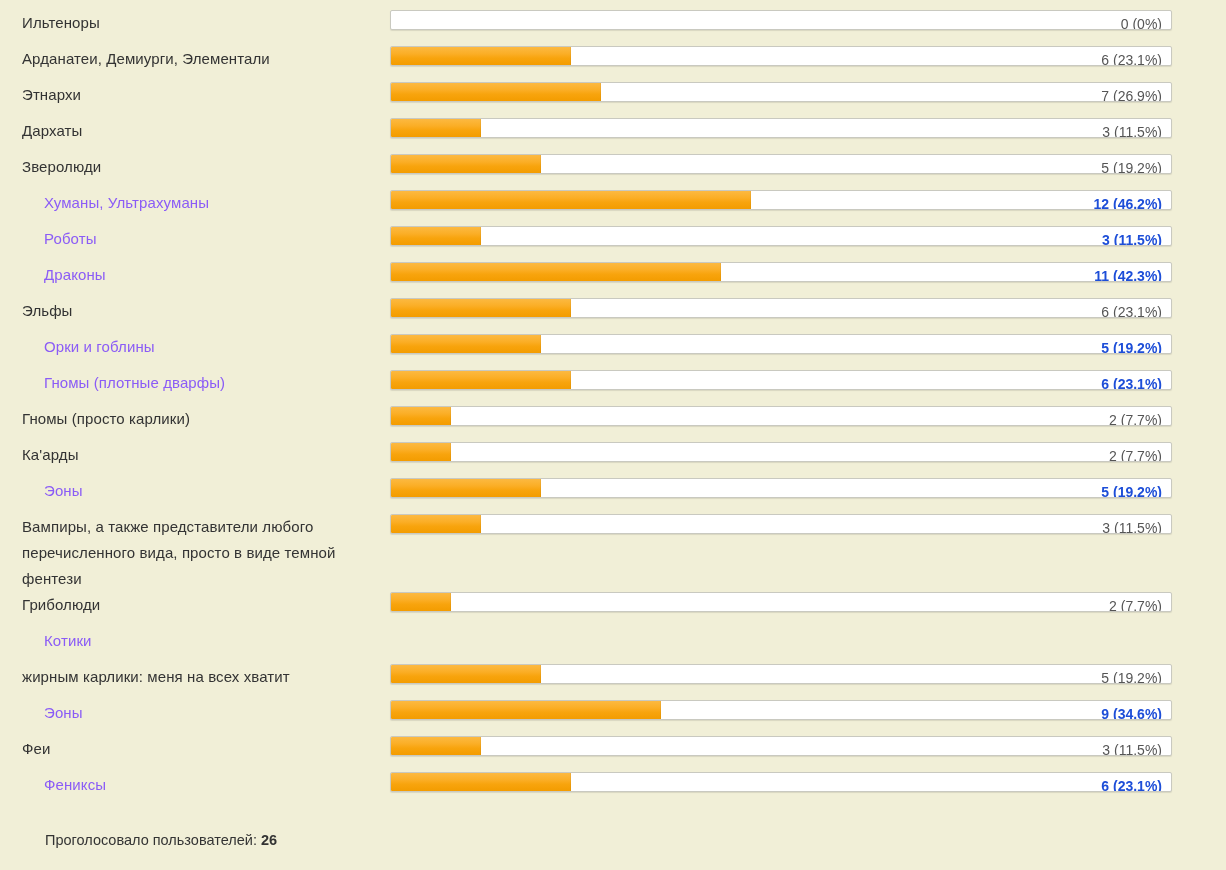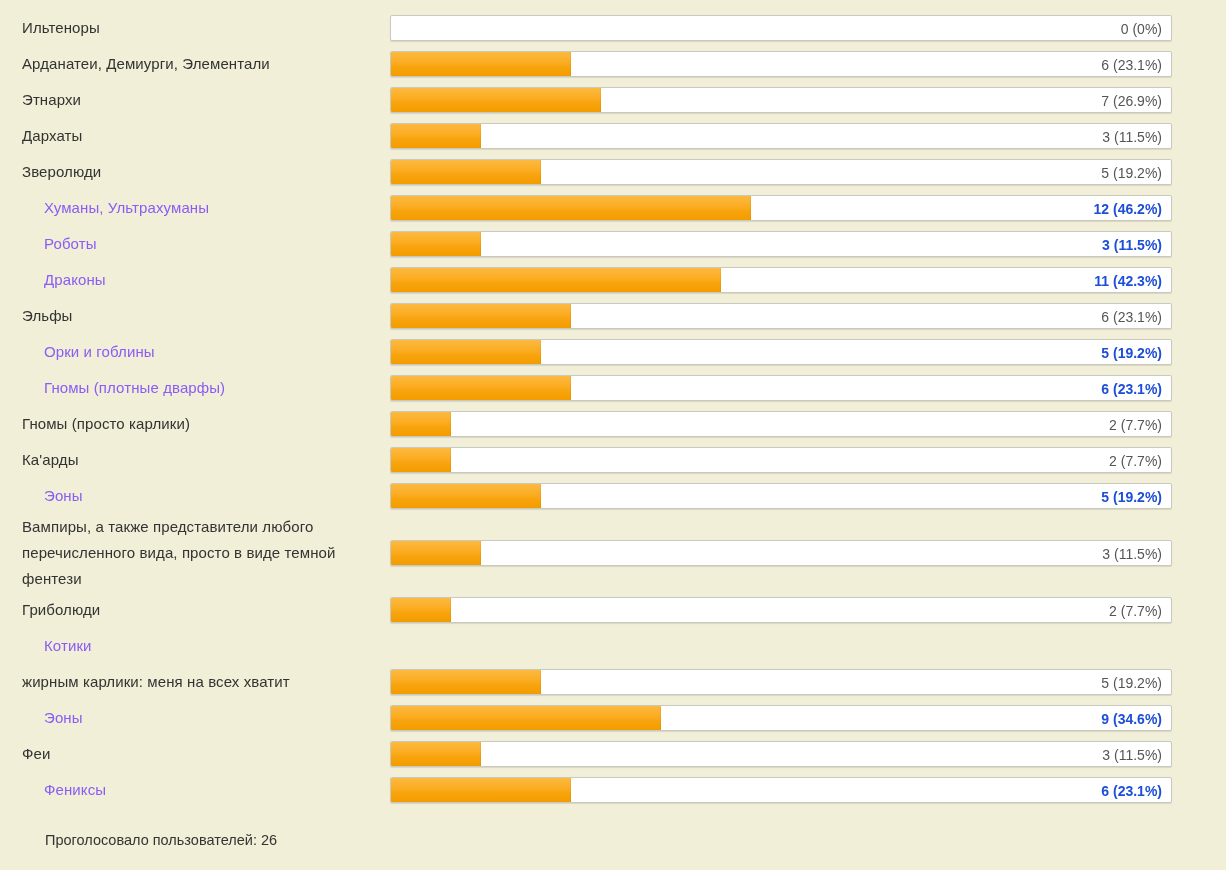--- a/index.html
+++ b/index.html
@@ -25,21 +25,21 @@
   }
 
   .poll-rows {
     position: relative;
     padding-top: 10px;
   }
 
   .poll-row {
     position: relative;
     display: flex;
-    align-items: center;
+    align-items: flex-start;
     min-height: 36px;
   }
 
   .row-label {
     width: 390px;
     box-sizing: border-box;
     padding-left: 22px;
     padding-right: 10px;
     font-size: 15px;
     line-height: 26px;
@@ -49,21 +49,21 @@
   }
   .row-label.bold {
     font-weight: normal;
     color: #8b5cf6;
     padding-left: 44px;
   }
 
   .row-gauge {
     position: relative;
     width: 782px;
-    height: 26px;
+    height: 20px;
     flex: 0 0 782px;
     margin-top: 0px;
     box-sizing: border-box;
     background: #ffffff;
     border: 1px solid #c9c9c0;
     border-radius: 2px;
     box-shadow: 0 1px 1px rgba(0,0,0,0.10);
     overflow: hidden;
   }
 
@@ -99,21 +99,21 @@
     padding-top: 22px;
     font-size: 14.5px;
     line-height: 20px;
     color: #333333;
   }
   .poll-footer .footer-label {
     font-weight: normal;
     margin-left: 23px;
   }
   .poll-footer .footer-count {
-    font-weight: normal;
+    font-weight: bold;
   }
 </style>
 </head>
 <body>
 
 <div id="poll">
   <div class="poll-rows" id="poll-rows">
       <div class="poll-row">
         <div class="row-label">Ильтеноры</div>
         <div class="row-gauge">

